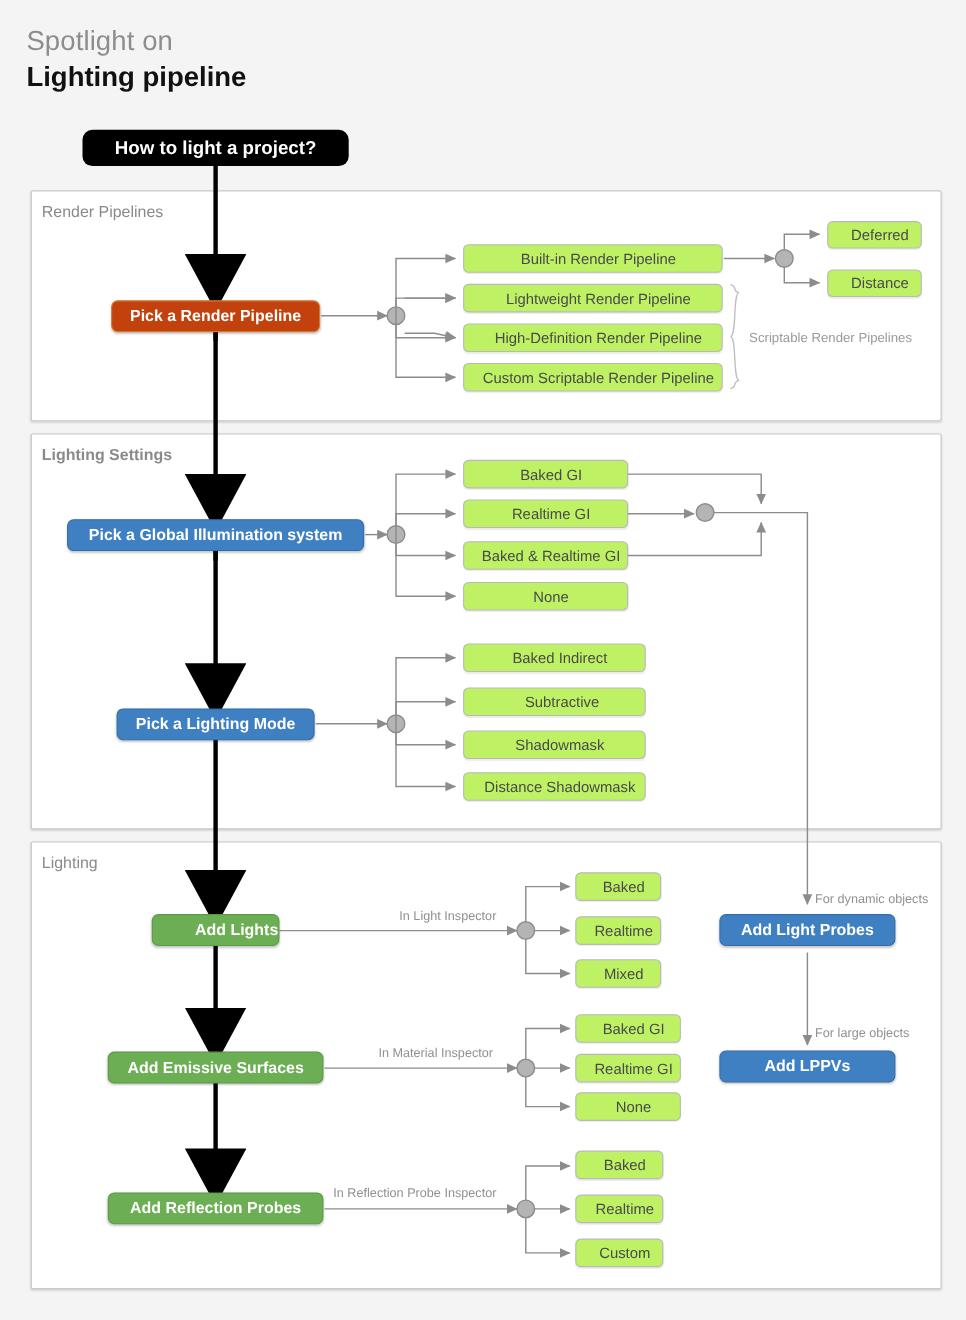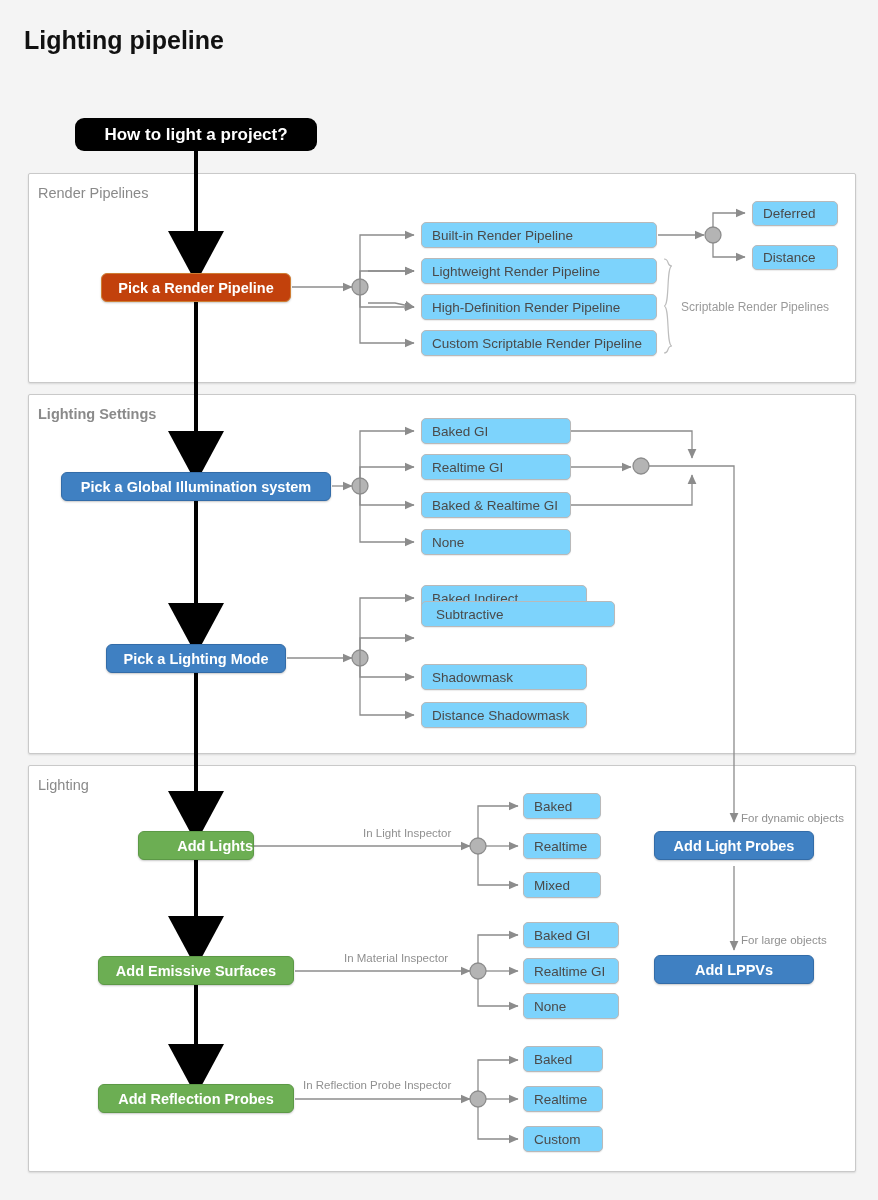--- a/index.html
+++ b/index.html
@@ -53,26 +53,26 @@
   .node.main{
     color:#fff;font-weight:700;font-size:14.5px;
     border-radius:6px;
     box-shadow:0 1px 2px rgba(0,0,0,.22);
   }
   .node.orange{background:#c2410c;border:1px solid #cf7d32;}
   .node.blue{background:#3f80c2;border:1px solid #336ca8;}
   .node.green{background:#6cae53;border:1px solid #5c9946;}
 
   .node.opt{
-    background:#7dd3fc;
+    background:#bef264;
     border:1px solid #b9b9b9;
     color:#4a4a4a;
     font-size:13.5px;font-weight:400;
     border-radius:5px;
-    justify-content:flex-start;
+    justify-content:center;
     padding-left:10px;
     box-shadow:0 1px 1px rgba(0,0,0,.08);
   }
 
   .edge-label{
     position:absolute;
     font-size:11.5px;color:#909090;
     white-space:nowrap;
   }
   .brace-label{
@@ -80,20 +80,21 @@
     font-size:12px;color:#9a9a9a;
     white-space:nowrap;
   }
 </style>
 </head>
 <body>
 
 <div id="stage">
 
   <div class="hdr">
+    <div class="kicker">Spotlight on</div>
     <div class="title">Lighting pipeline</div>
   </div>
 
   <div class="panel" style="left:28px;top:173px;width:826px;height:208px;"></div>
   <div class="panel-title" style="left:38px;top:185px;">Render Pipelines</div>
 
   <div class="panel" style="left:28px;top:394px;width:826px;height:358px;"></div>
   <div class="panel-title" style="left:38px;top:406px;font-weight:bold;">Lighting Settings</div>
 
   <div class="panel" style="left:28px;top:765px;width:826px;height:405px;"></div>
@@ -249,21 +250,21 @@
   <div class="node opt" style="left:421px;top:492px;width:150px;height:26px;">
     <span>Baked &amp; Realtime GI</span>
   </div>
   <div class="node opt" style="left:421px;top:529px;width:150px;height:26px;">
     <span>None</span>
   </div>
 
   <div class="node opt" style="left:421px;top:585px;width:166px;height:26px;">
     <span>Baked Indirect</span>
   </div>
-  <div class="node opt" style="left:421px;top:601px;width:194px;height:26px;padding-left:14px;">
+  <div class="node opt" style="left:421px;top:625px;width:166px;height:26px;padding-left:14px;">
     <span>Subtractive</span>
   </div>
   <div class="node opt" style="left:421px;top:664px;width:166px;height:26px;">
     <span>Shadowmask</span>
   </div>
   <div class="node opt" style="left:421px;top:702px;width:166px;height:26px;">
     <span>Distance Shadowmask</span>
   </div>
 
   <div class="node opt" style="left:523px;top:793px;width:78px;height:26px;">

